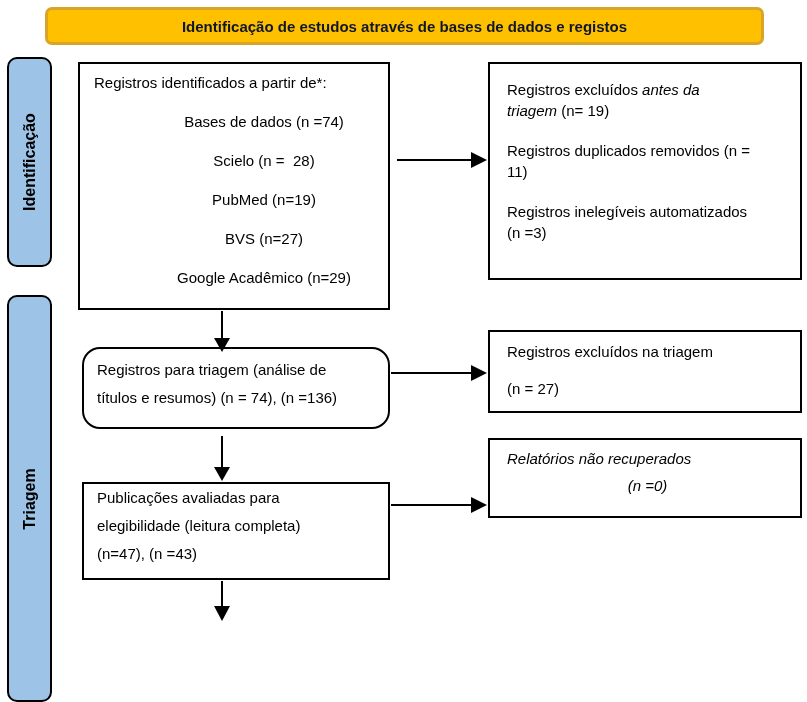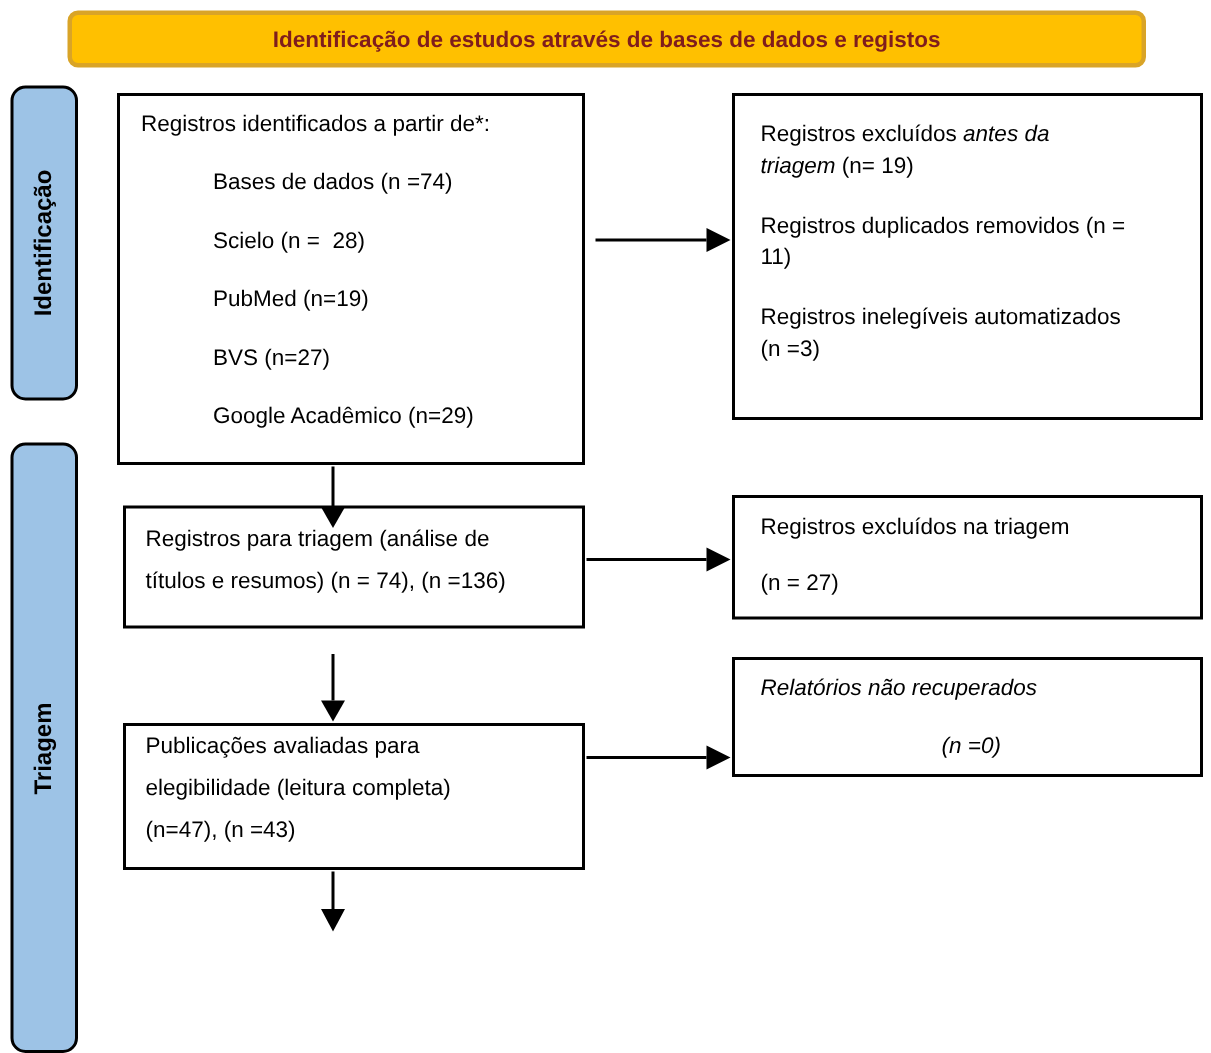--- a/index.html
+++ b/index.html
@@ -20,21 +20,21 @@
     overflow: hidden;
   }
   .banner {
     position: absolute;
     left: 45px; top: 7px;
     width: 719px; height: 38px;
     background: var(--banner_fill, #FFC000);
     border: 3px solid var(--banner_border, #D9A427);
     border-radius: 7px;
     display: flex; align-items: center; justify-content: center;
-    font-size: 15px; font-weight: bold; color: #7f1d1d;
+    font-size: 15px; font-weight: bold; color: #0f172a;
   }
   .vbar {
     position: absolute;
     width: 45px;
     background: var(--sidebar_fill, #9DC3E6);
     border: 2px solid #000;
     border-radius: 10px;
     display: flex; align-items: center; justify-content: center;
   }
   .vbar .vtext {
@@ -46,30 +46,30 @@
   .vbar-triagem { left: 7px; top: 295px; height: 407px; border-bottom-left-radius: 10px; border-bottom-right-radius: 10px; }
   .fbox {
     position: absolute;
     background: #ffffff;
     border: 2px solid var(--box_border, #000);
     font-size: 15px; color: #000;
   }
   .fbox .txt { white-space: pre-wrap; }
   .box-identified { left: 78px; top: 62px; width: 312px; height: 248px; padding: 10px 2px 0 14px; }
   .box-identified .title { margin-bottom: 22px; white-space: pre-wrap; }
-  .box-identified .item { margin-left: 48px; margin-bottom: 22px; white-space: pre-wrap; }
+  .box-identified .item { margin-left: 48px; margin-bottom: 22px; white-space: pre-wrap; text-align: center; }
   .rbox-excluded-before { left: 488px; top: 62px; width: 314px; height: 218px; padding: 15px 12px 0 17px; line-height: 21px; }
   .rbox-excluded-before p { margin-bottom: 19px; white-space: pre-wrap; }
   .italic { font-style: italic; }
-  .box-screening { left: 82px; top: 337px; width: 308px; height: 82px; padding: 7px 12px 0 13px; line-height: 28px; }
+  .box-screening { left: 82px; top: 347px; width: 308px; height: 82px; padding: 7px 12px 0 13px; line-height: 28px; border-radius: 18px; }
   .rbox-excluded-screening { left: 488px; top: 330px; width: 314px; height: 83px; padding: 11px 12px 0 17px; }
   .rbox-excluded-screening .line2 { margin-top: 20px; }
   .box-eligibility { left: 82px; top: 482px; width: 308px; height: 98px; padding: 0 24px 0 13px; line-height: 28px; }
   .rbox-not-retrieved { left: 488px; top: 438px; width: 314px; height: 80px; padding: 10px 12px 0 17px; font-style: italic; }
-  .rbox-not-retrieved .line2 { margin-top: 22px; text-align: center; }
+  .rbox-not-retrieved .line2 { margin-top: 10px; text-align: center; }
   .arrows {
     position: absolute;
     left: 0; top: 0;
     pointer-events: none;
   }
   .arrows line { stroke: var(--arrow, #000); stroke-width: 2; }
   .arrows polygon { fill: var(--arrow, #000); }
 </style>
 </head>
 <body>

